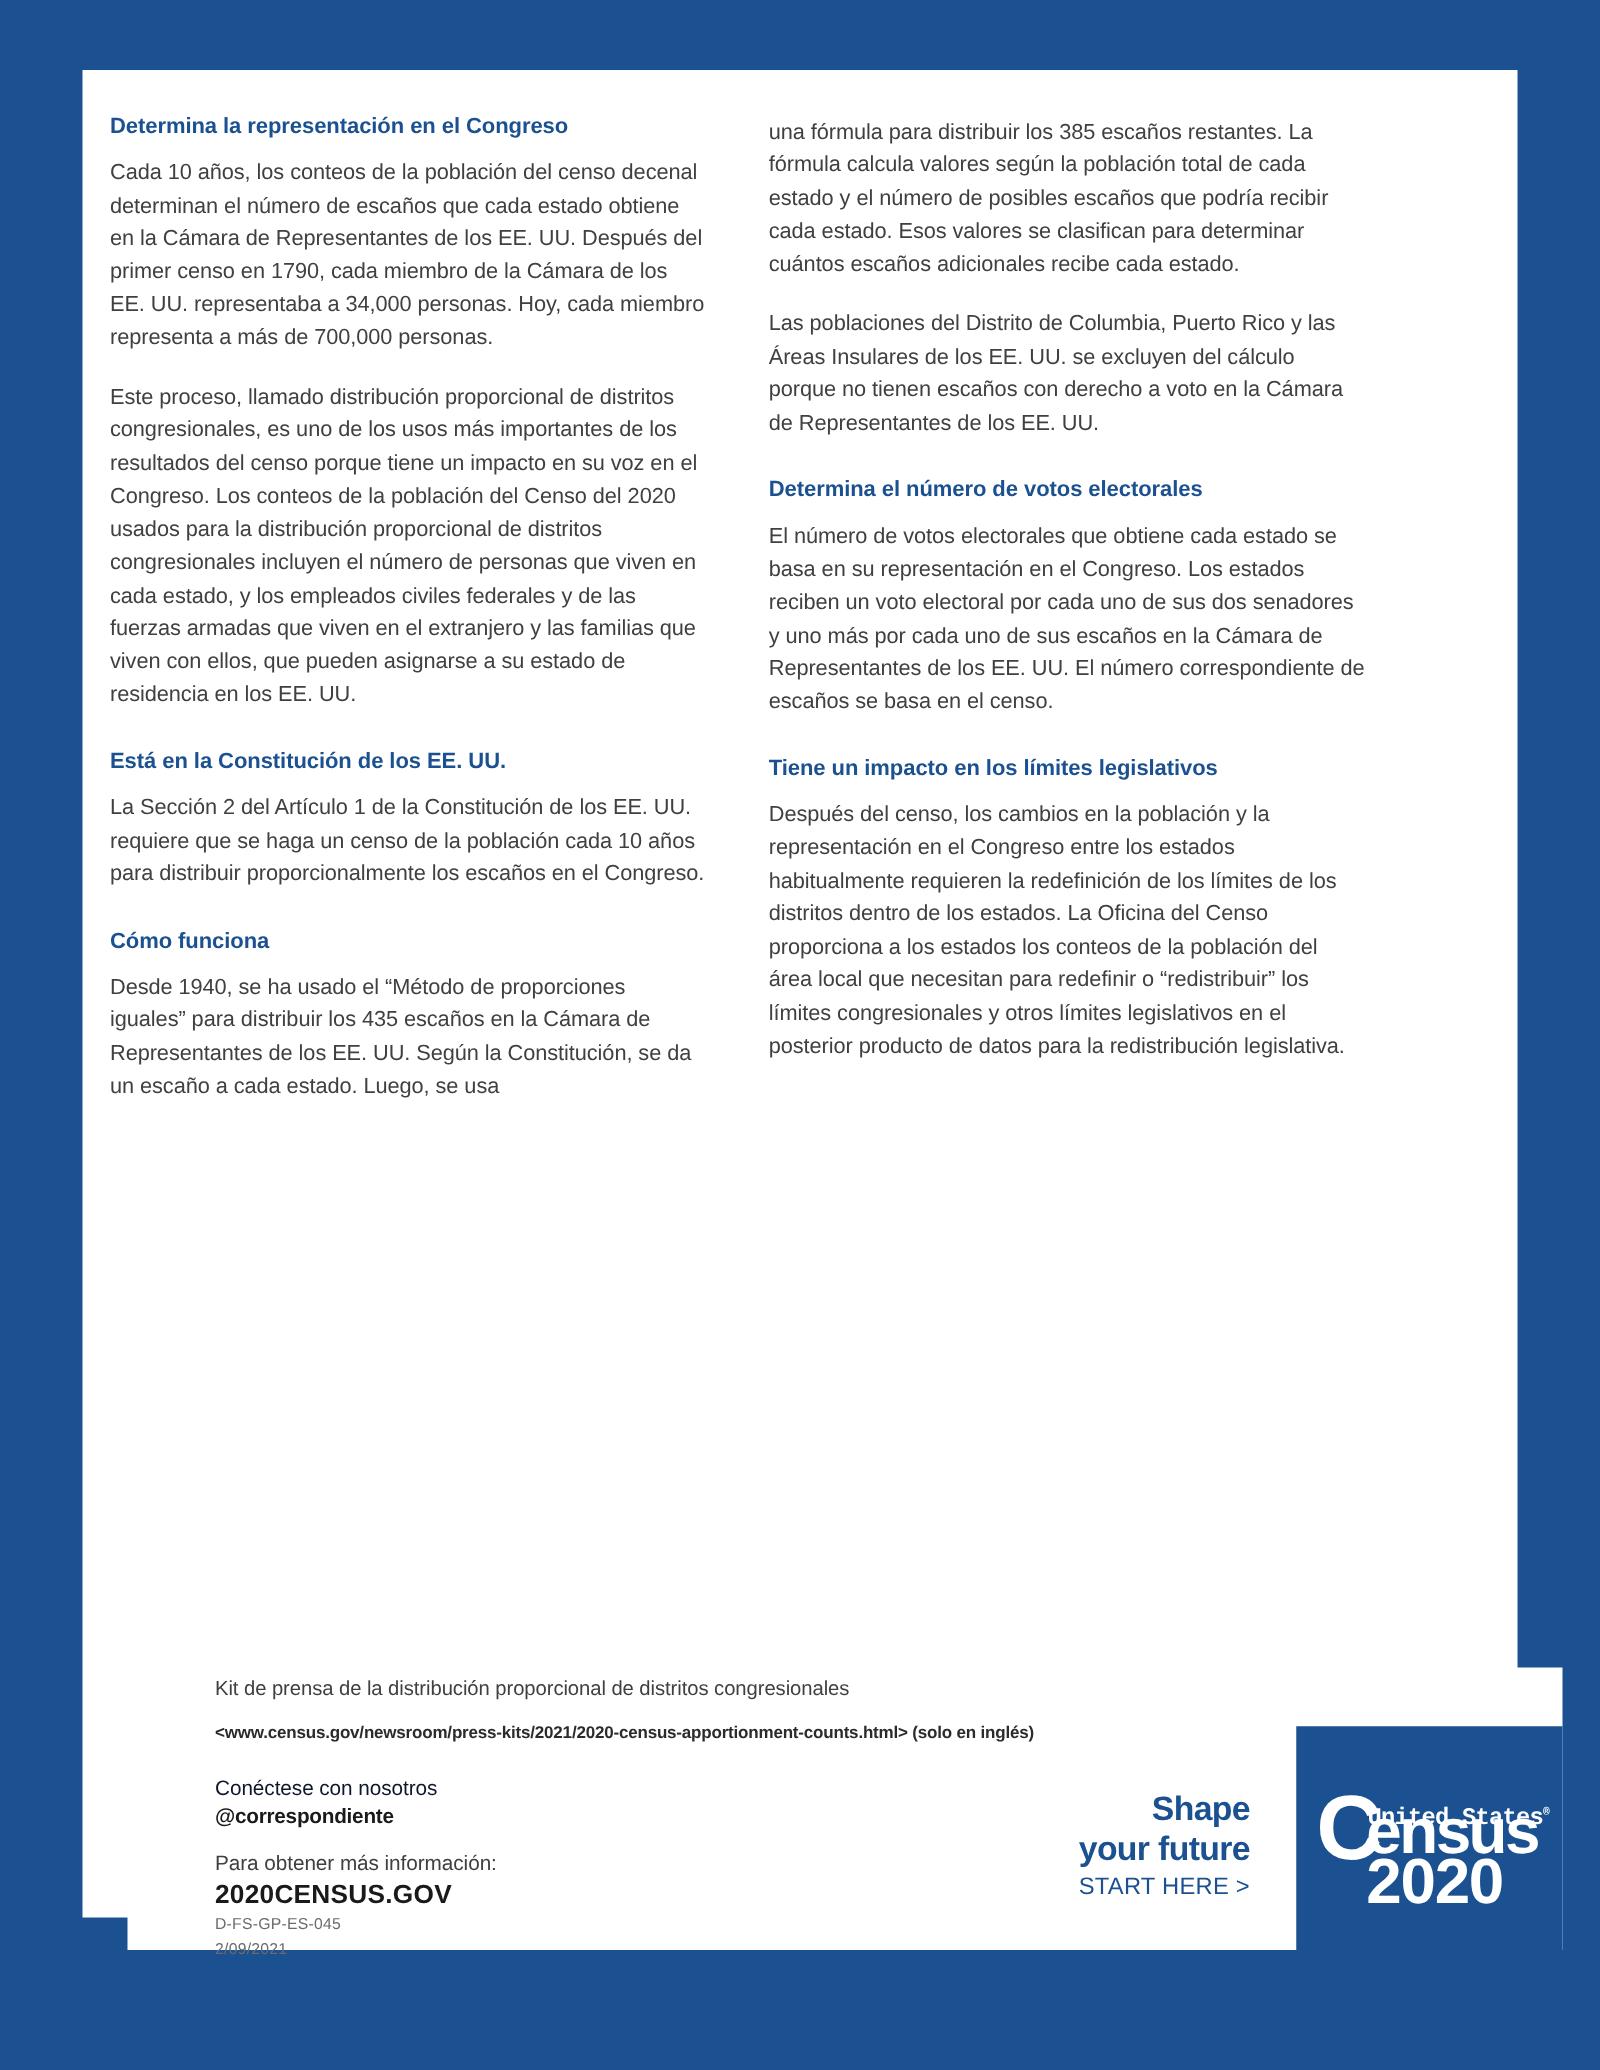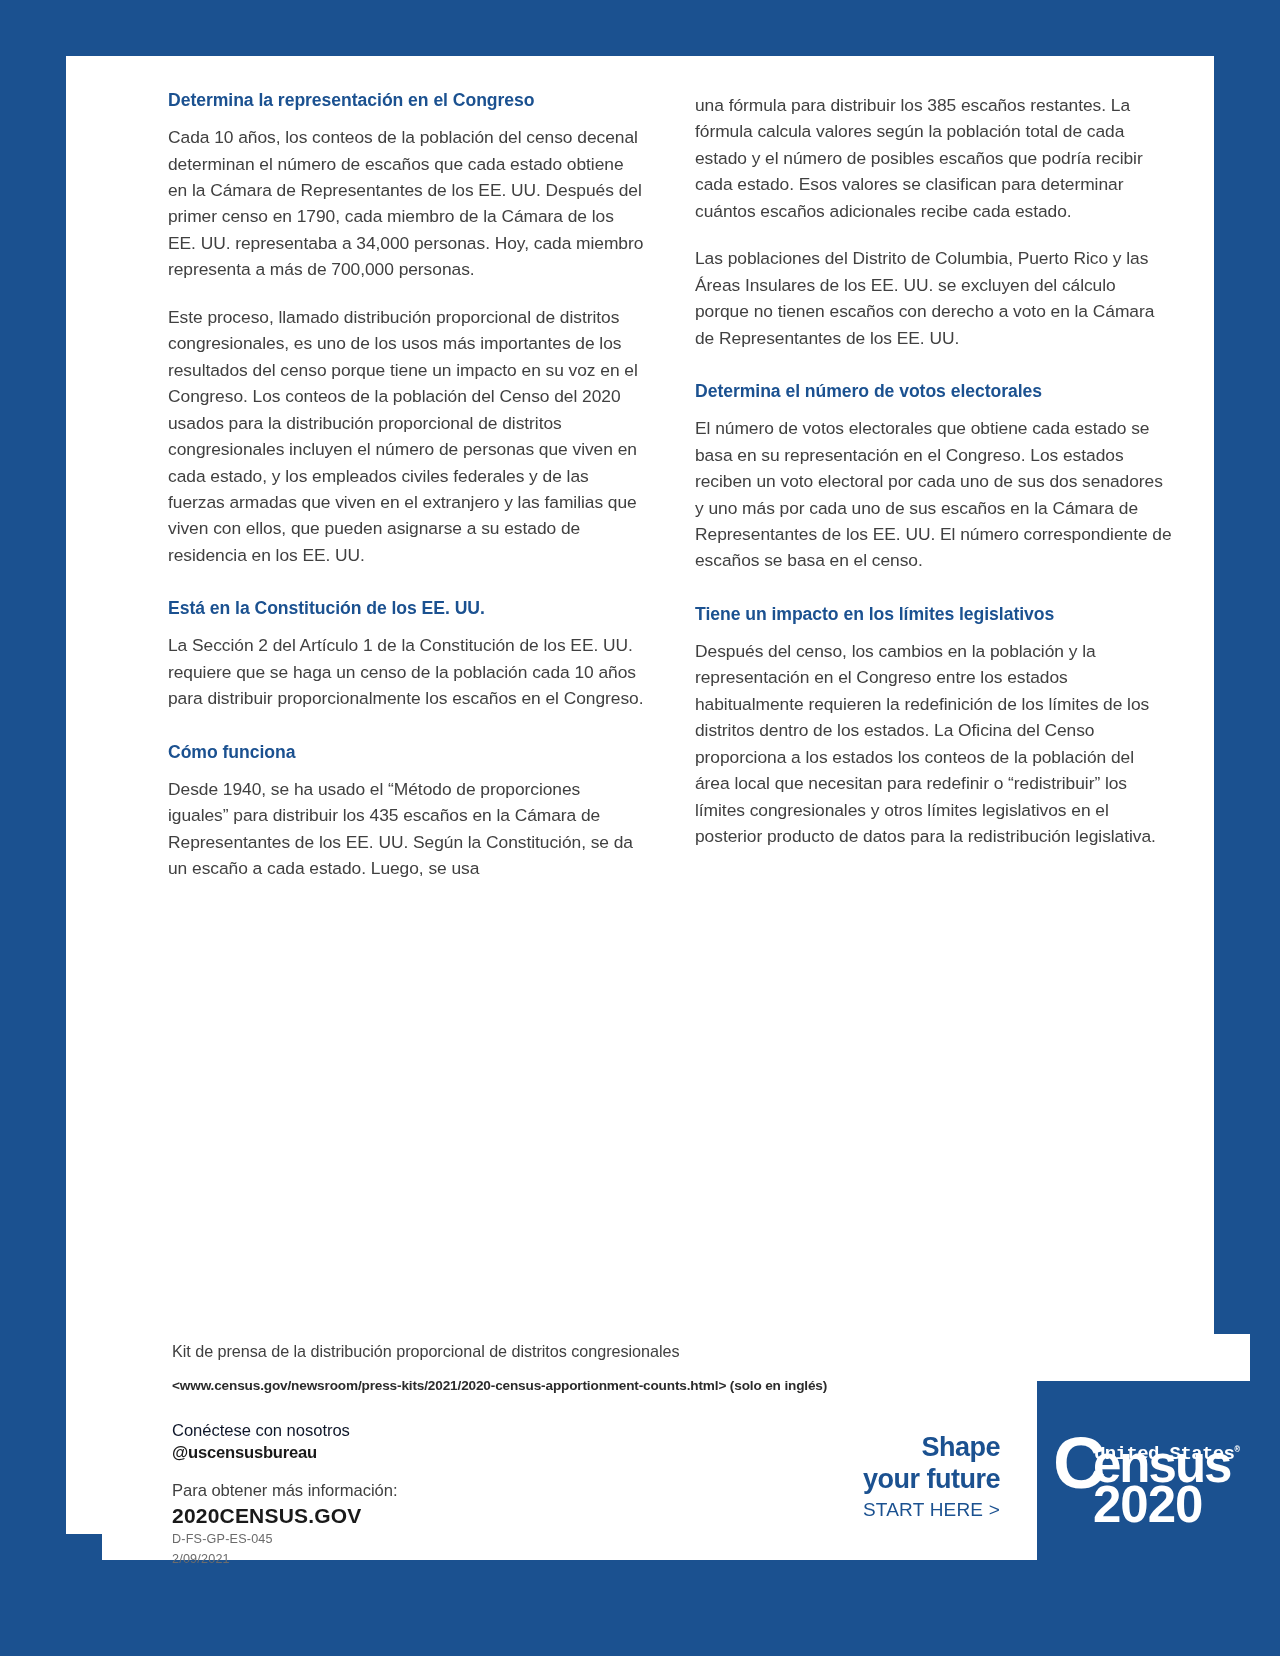--- a/index.html
+++ b/index.html
@@ -55,22 +55,21 @@
     font-size: 22.5px;
     font-weight: bold;
     letter-spacing: -0.2px;
     margin-top: 34px;
   }
 
   
   .columns {
     display: flex;
     gap: 50px;
-    padding: 34px 42px 0 43px;
-    justify-content: flex-end;
+    padding: 34px 42px 0 22px;
   }
 
   .col {
     width: 477px;
     flex: 0 0 477px;
   }
 
   .col-right {
     padding-top: 2px;
   }
@@ -329,21 +328,21 @@
       </div>
     </div>
 
     <div class="footer">
       <div class="footer-inner">
 
         <div class="kit-line">Kit de prensa de la distribución proporcional de distritos congresionales</div>
         <div class="url-line">&lt;www.census.gov/newsroom/press-kits/2021/2020-census-apportionment-counts.html&gt; (solo en inglés)</div>
 
         <div class="connect-label">Conéctese con nosotros</div>
-        <div class="handle">@uscensusbureau</div>
+        <div class="handle">@correspondiente</div>
 
         <div class="more-label">Para obtener más información:</div>
         <div class="site">2020CENSUS.GOV</div>
 
         <div class="doc-code">D-FS-GP-ES-045</div>
         <div class="doc-date">2/09/2021</div>
 
         <div class="shape-lockup">
           <span class="l1">Shape</span>
           <span class="l2">your future</span>

